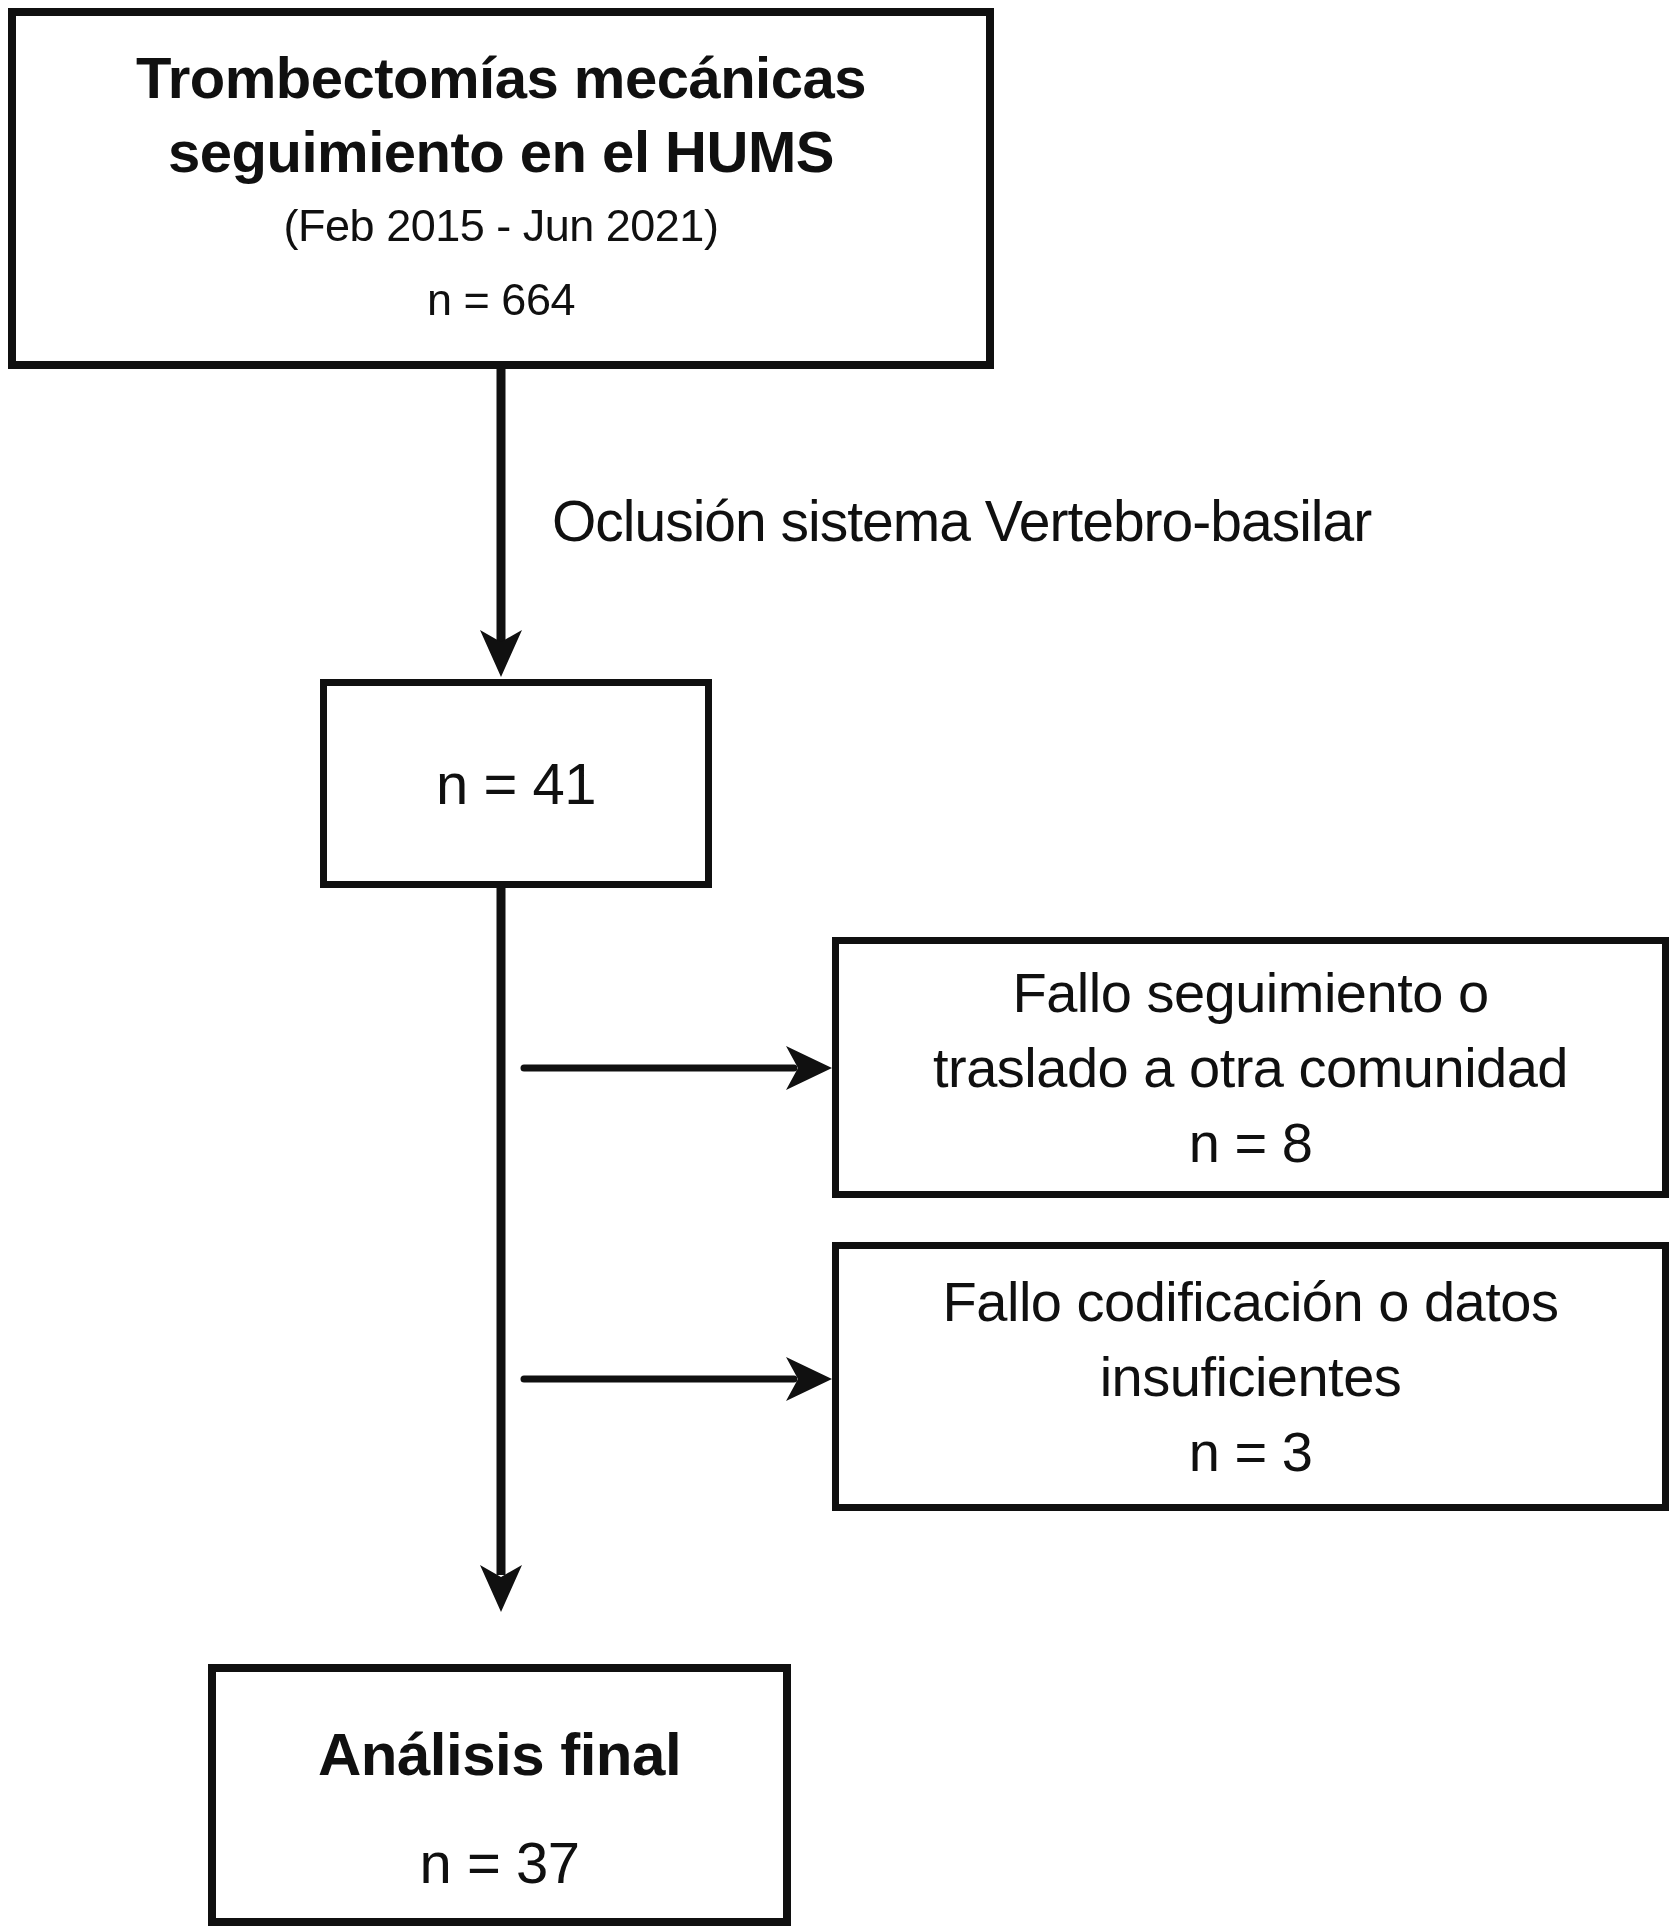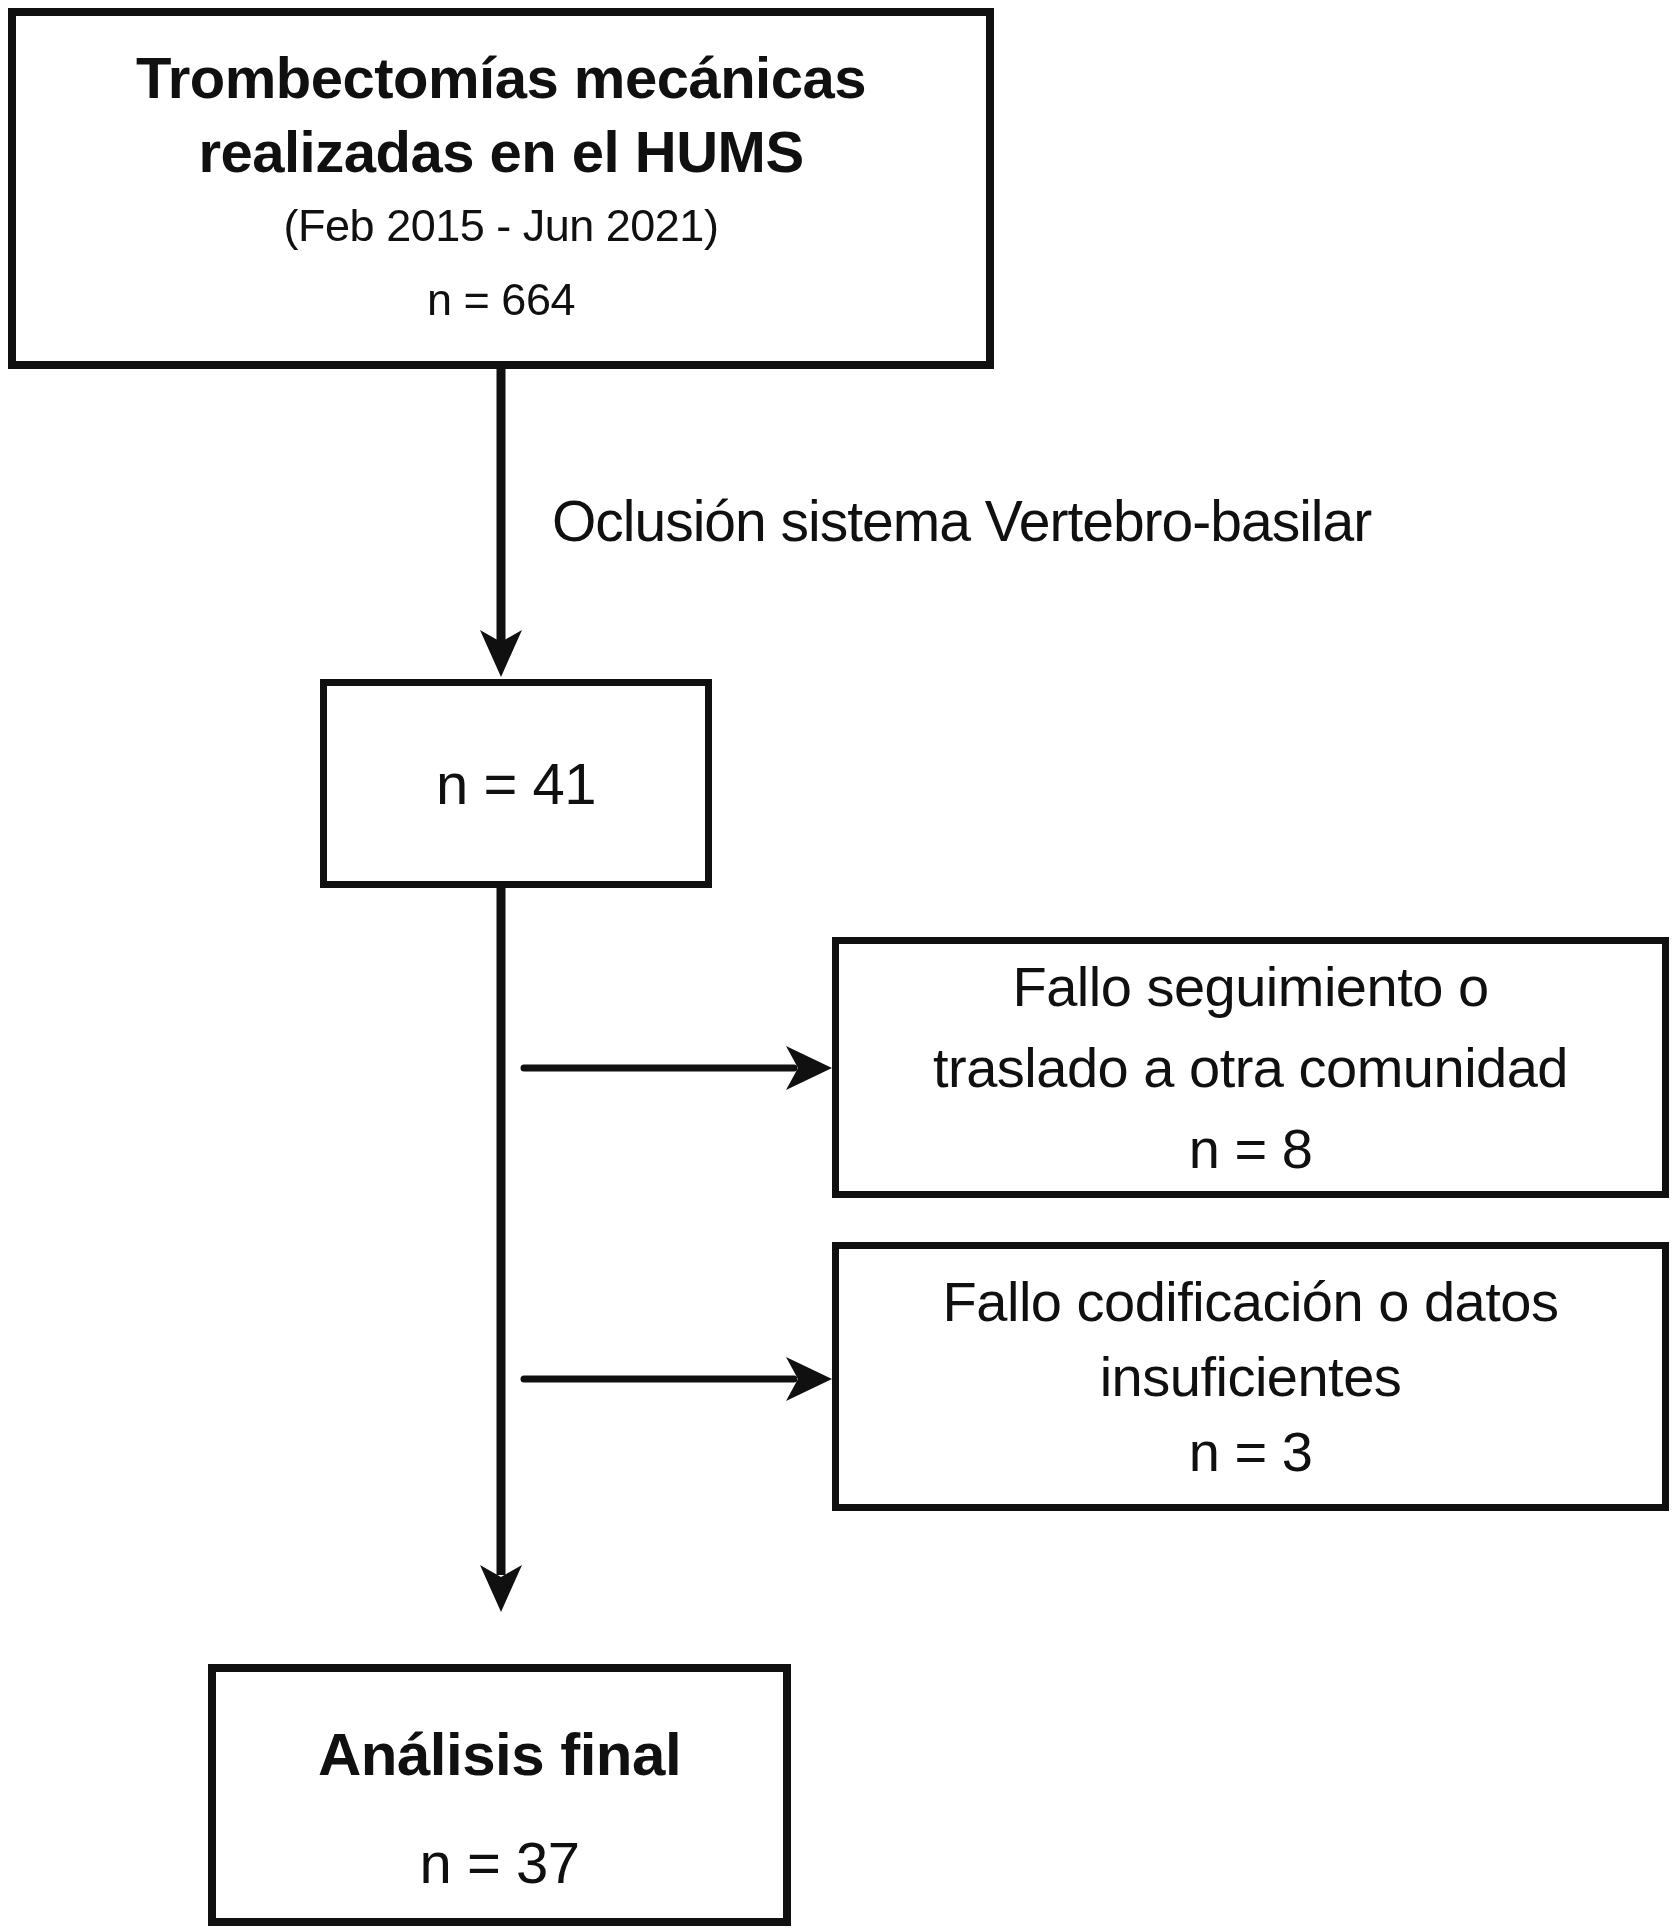--- a/index.html
+++ b/index.html
@@ -63,21 +63,20 @@
   }
   .node-vb .line {
     font-size: 58px;
     line-height: 74px;
   }
   .node-excl1 {
     left: 832px;
     top: 937px;
     width: 837px;
     height: 261px;
-    gap: 6px;
   }
   .node-excl2 {
     left: 832px;
     top: 1242px;
     width: 837px;
     height: 269px;
   }
   .node-excl1 .line,
   .node-excl2 .line {
     font-size: 56px;
@@ -126,21 +125,21 @@
 
     <line x1="524" y1="1068" x2="794" y2="1068" stroke="#101010" stroke-width="7" stroke-linecap="round"></line>
     <polygon points="786,1046 798,1068 786,1090 832,1068" fill="#101010"></polygon>
 
     <line x1="524" y1="1379" x2="794" y2="1379" stroke="#101010" stroke-width="7" stroke-linecap="round"></line>
     <polygon points="786,1357 798,1379 786,1401 832,1379" fill="#101010"></polygon>
   </svg>
 
   <div class="node node-top">
     <div class="line b">Trombectomías mecánicas</div>
-    <div class="line b">realizadas en el HUMS</div>
+    <div class="line b">seguimiento en el HUMS</div>
     <div class="line">(Feb 2015 - Jun 2021)</div>
     <div class="line">n = 664</div>
   </div>
 
   <div class="edge-label">Oclusión sistema Vertebro-basilar</div>
 
   <div class="node node-vb">
     <div class="line">n = 41</div>
   </div>
 

